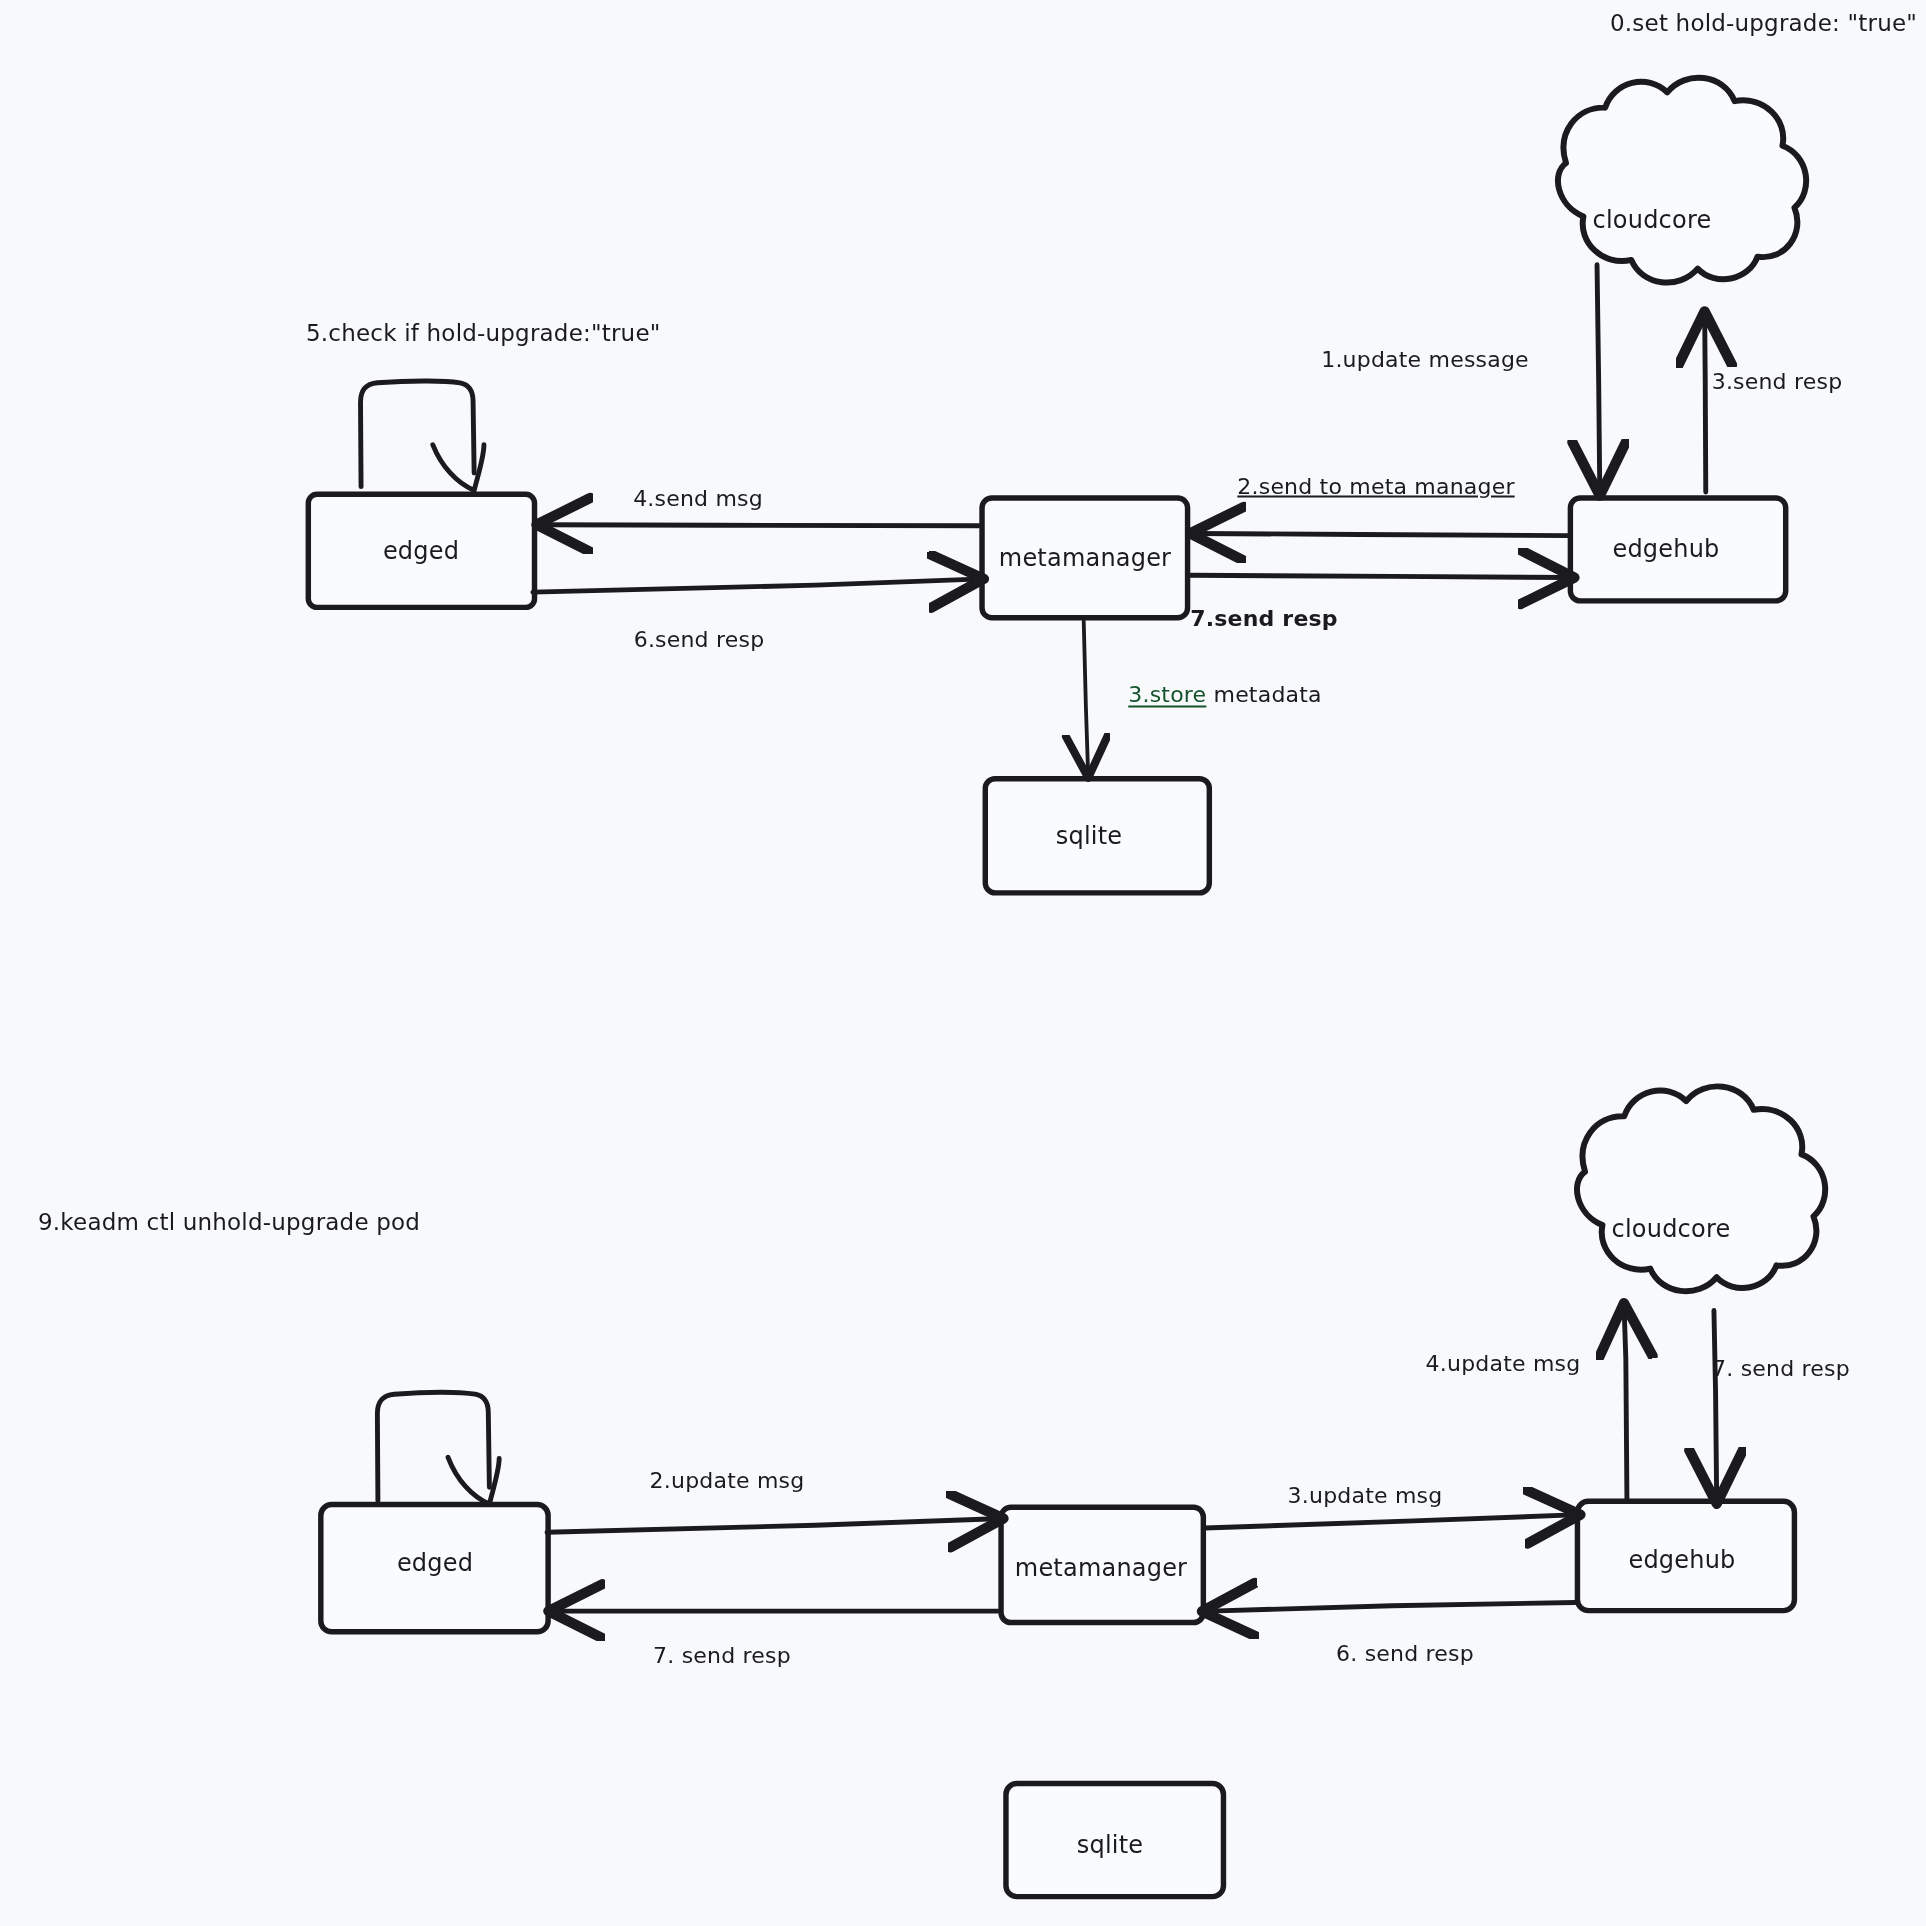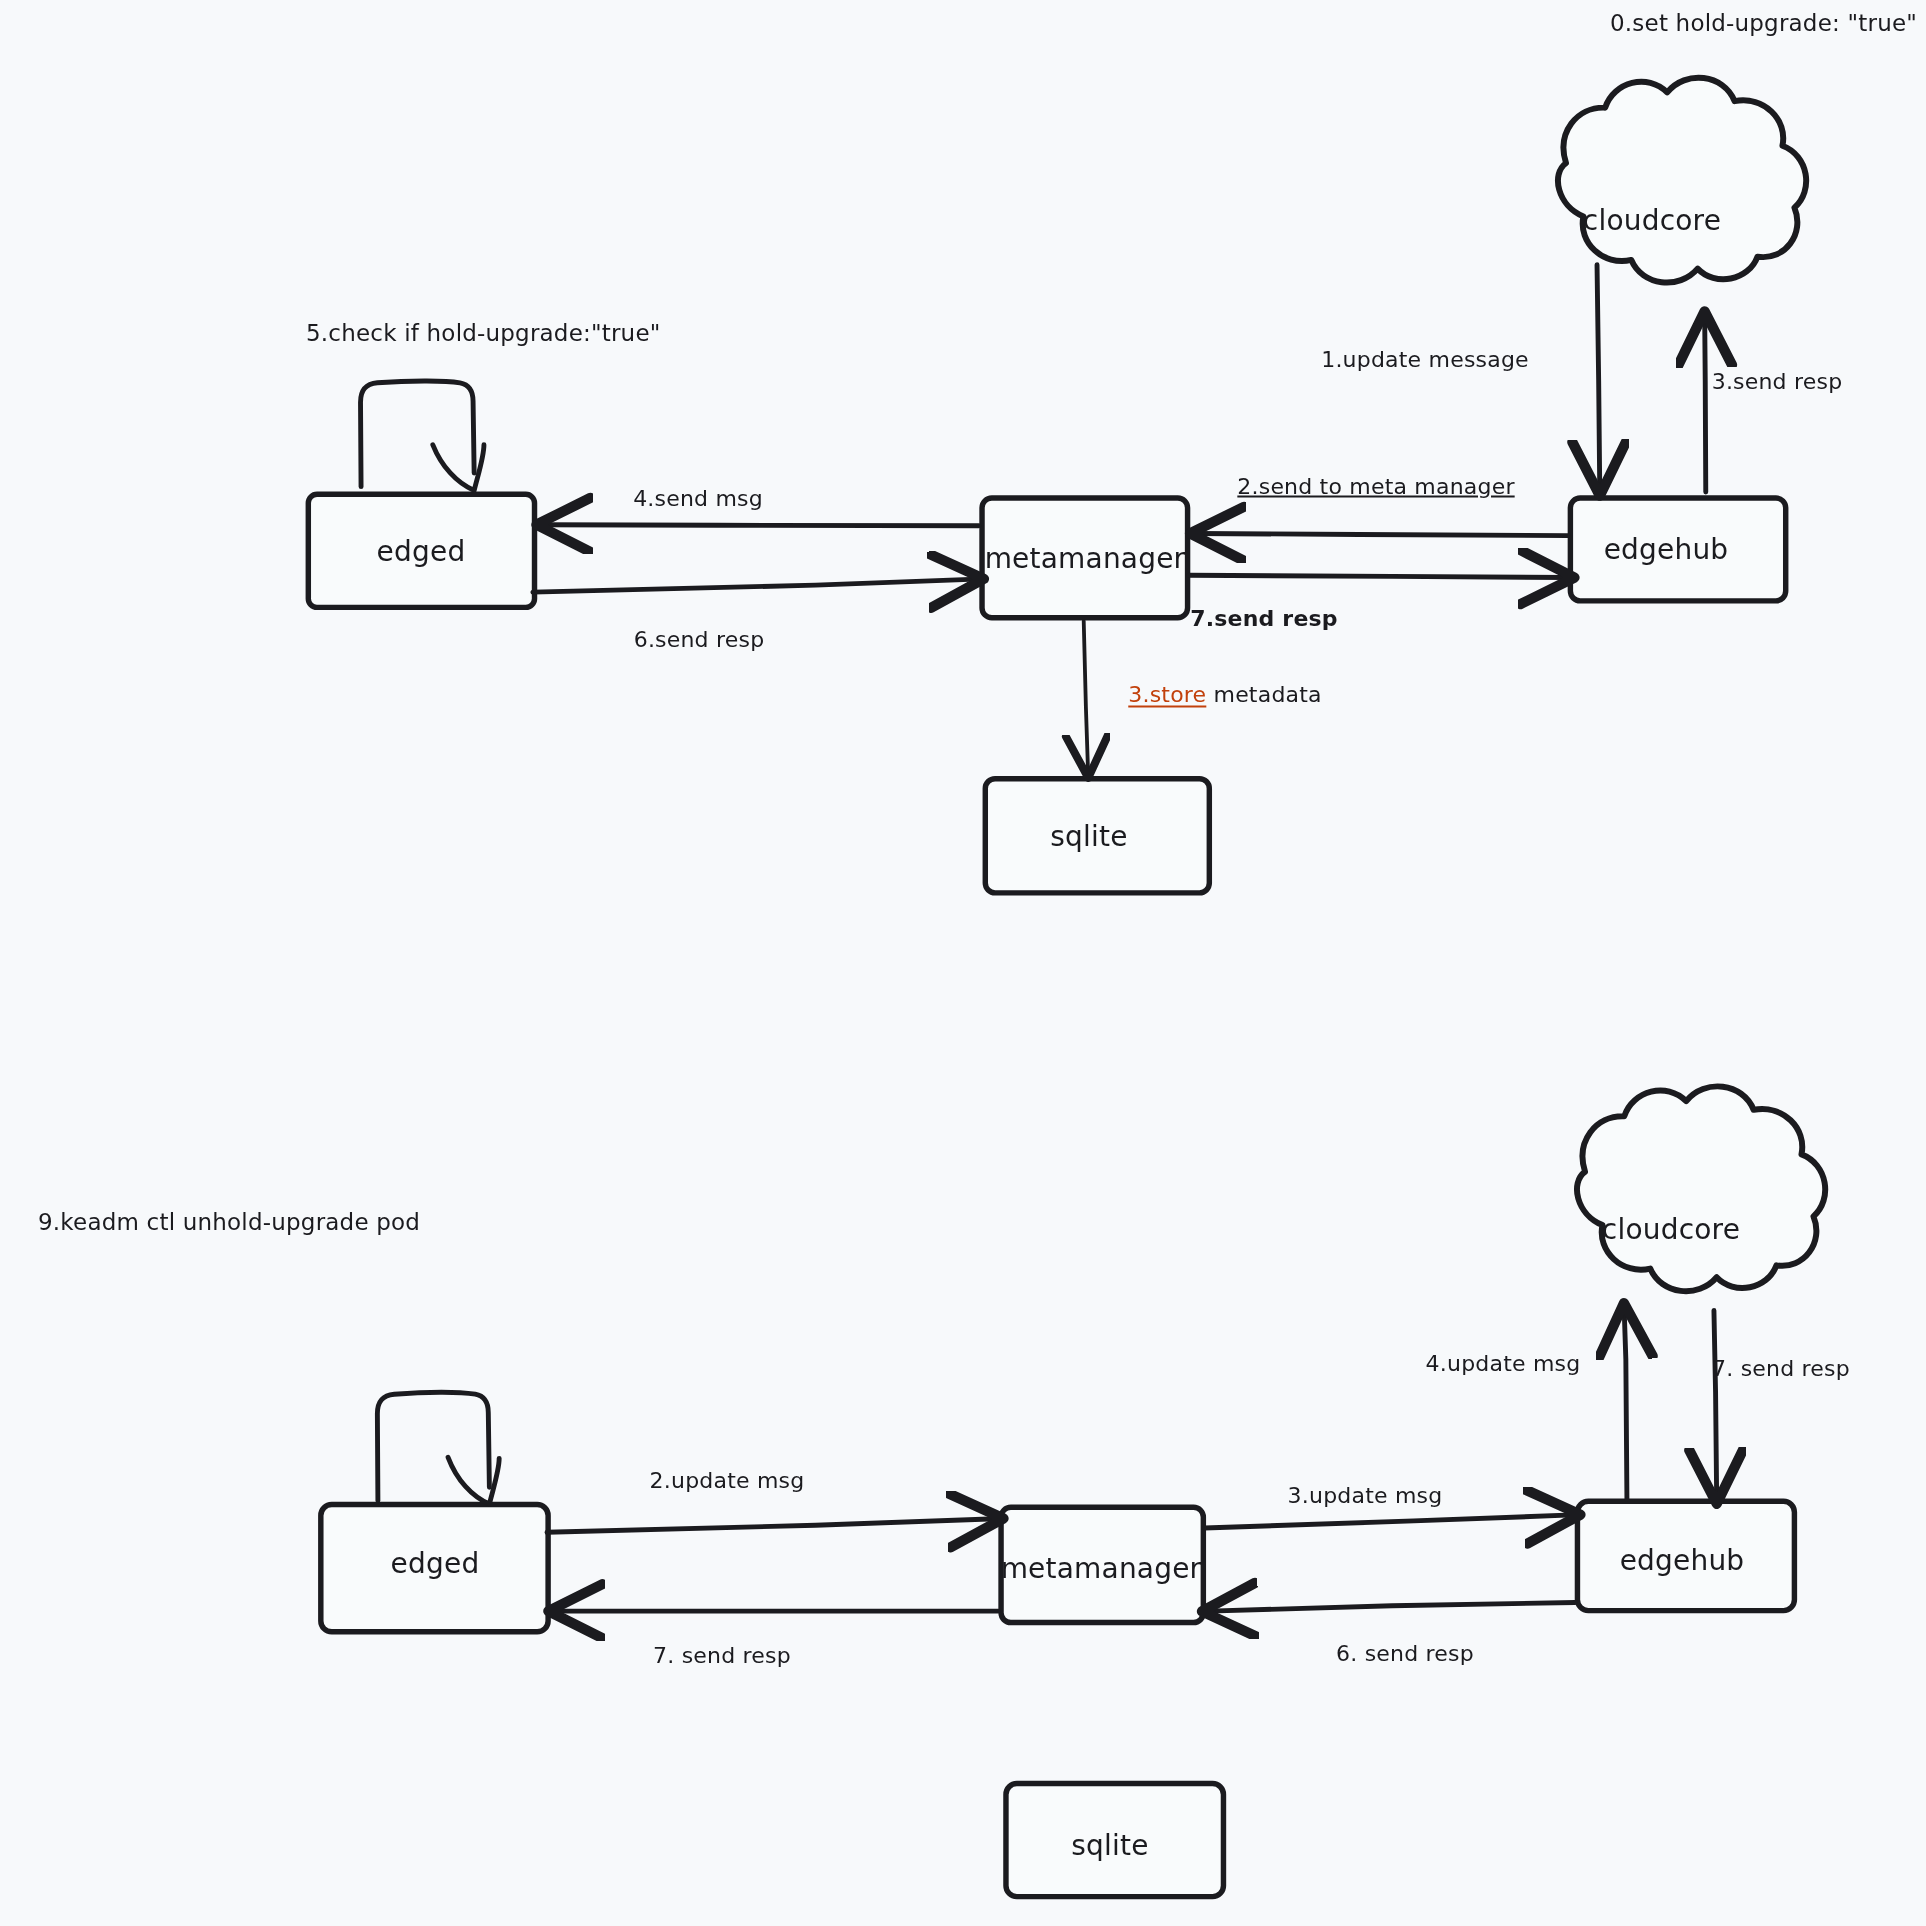--- a/index.html
+++ b/index.html
@@ -50,37 +50,37 @@
   }
   .node-label, .edge-label, .note-label {
     position: absolute;
     color: #1b1b1f;
     font-family: "DejaVu Sans", sans-serif;
     white-space: nowrap;
     letter-spacing: 0.2px;
     user-select: none;
   }
   .node-label {
-    font-size: 28px;
+    font-size: 24px;
     transform: translate(-50%, -50%);
     text-align: center;
   }
   .edge-label {
     font-size: 22px;
     transform: translate(-50%, -50%);
   }
   .note-label {
     font-size: 23px;
     transform: translate(-50%, -50%);
   }
   .note-left {
     transform: translate(0, -50%);
   }
   .link-text {
-    color: #c2410c;
+    color: #14532d;
     text-decoration-thickness: 2.2px;
     text-underline-offset: 3.8px;
     cursor: pointer;
   }
 </style>
 </head>
 <body>
 
 <div id="stage">
 

